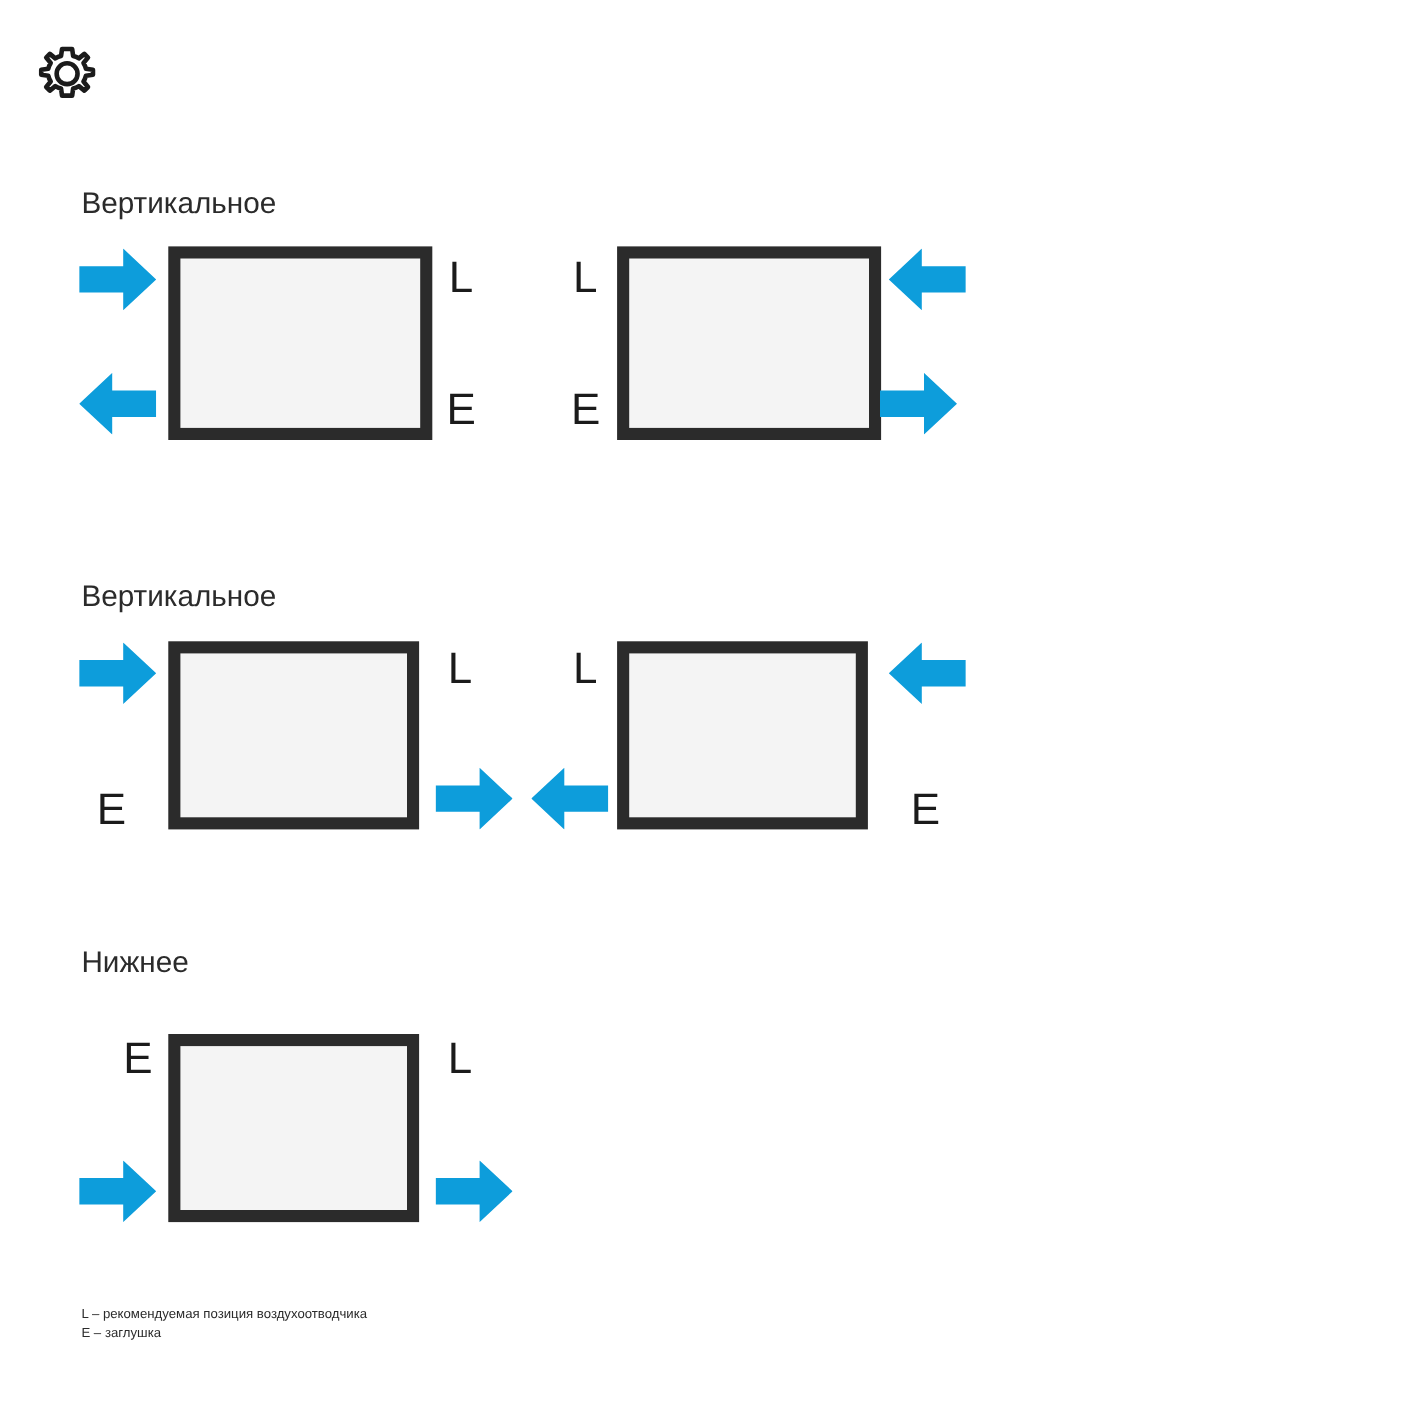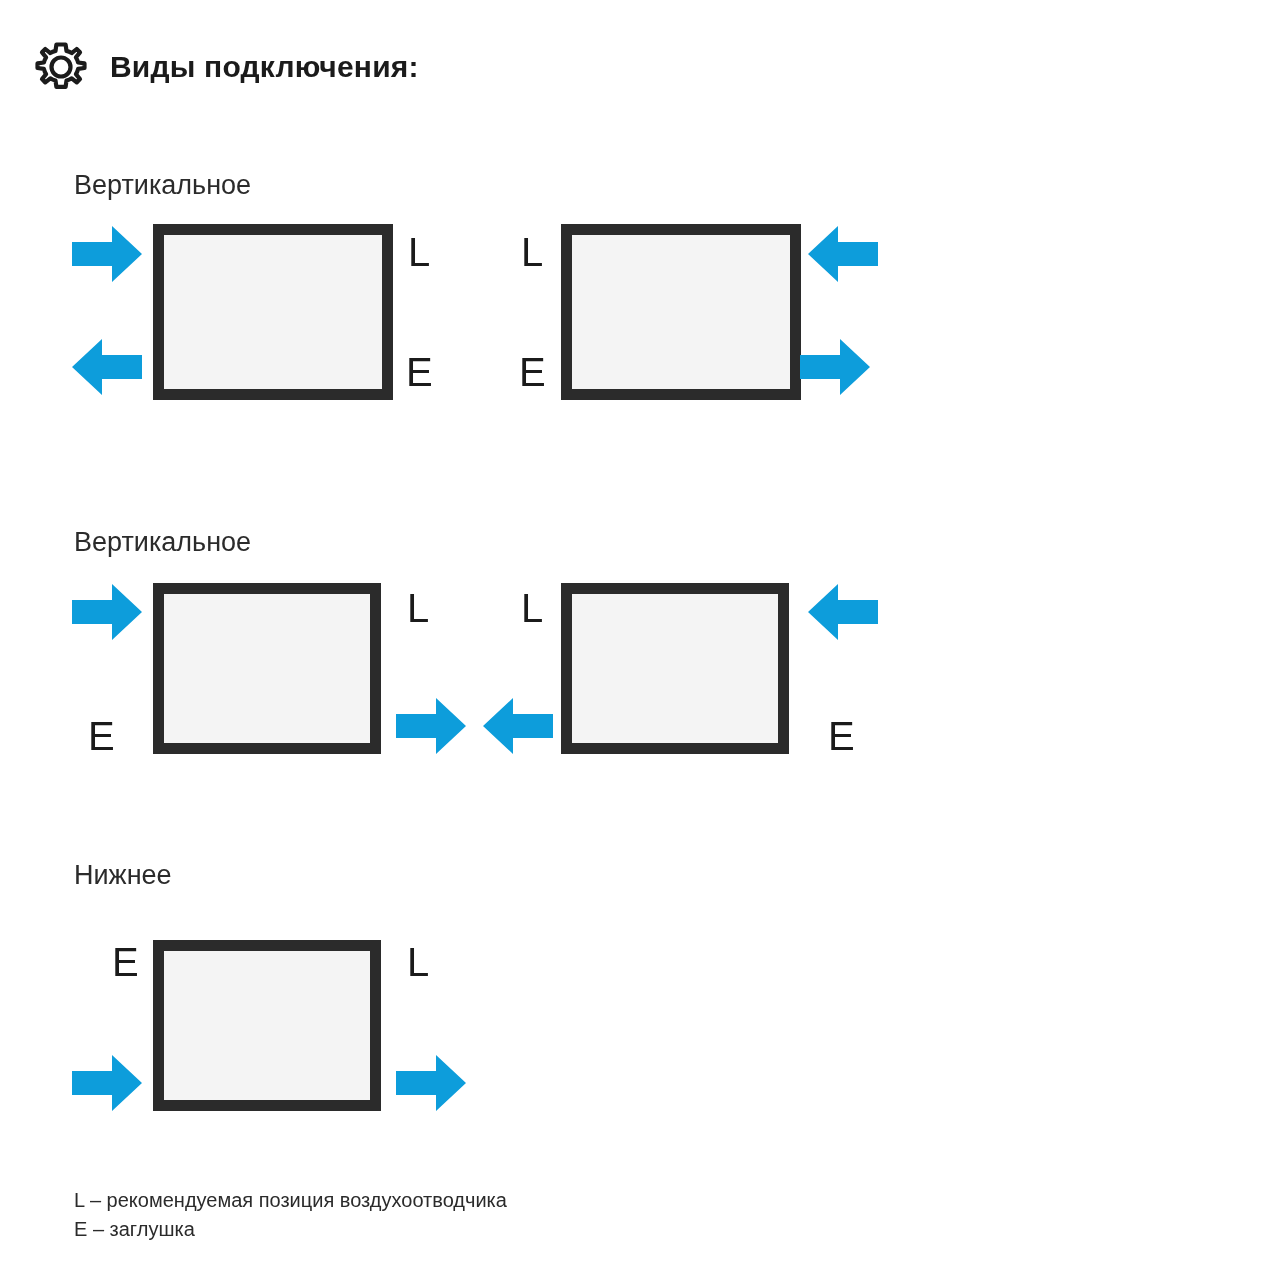--- a/index.html
+++ b/index.html
@@ -76,39 +76,38 @@
     line-height: 1;
     color: #1b1b1b;
     font-family: "Liberation Sans", sans-serif;
   }
 
   
   .legend {
     position: absolute;
     left: 74px;
     top: 1186px;
-    font-size: 20px;
+    font-size: 12px;
     color: #2b2b2b;
     line-height: 1.45;
   }
   .legend div { white-space: nowrap; }
 </style>
 </head>
 <body>
 
 <div class="header">
   <span class="gear-icon">
     <svg viewBox="0 0 54 54" xmlns="http://www.w3.org/2000/svg">
       <g fill="none" stroke="#1b1b1b" stroke-width="4.2">
         <circle cx="27" cy="27" r="9.5"></circle>
         <path d="M27 4.5 l4.6 0 0.9 6.4 a17 17 0 0 1 5.2 2.2 l5.0-4.1 3.3 3.3 -4.1 5.0 a17 17 0 0 1 2.2 5.2 l6.4 0.9 0 4.6 -6.4 0.9 a17 17 0 0 1 -2.2 5.2 l4.1 5.0 -3.3 3.3 -5.0-4.1 a17 17 0 0 1 -5.2 2.2 l-0.9 6.4 -4.6 0 -4.6 0 -0.9-6.4 a17 17 0 0 1 -5.2-2.2 l-5.0 4.1 -3.3-3.3 4.1-5.0 a17 17 0 0 1 -2.2-5.2 l-6.4-0.9 0-4.6 6.4-0.9 a17 17 0 0 1 2.2-5.2 l-4.1-5.0 3.3-3.3 5.0 4.1 a17 17 0 0 1 5.2-2.2 l0.9-6.4 4.6 0 z" stroke-linejoin="round"></path>
       </g>
     </svg>
   </span>
-  <div class="header-title">Виды подключения:</div>
 </div>
 
 <div class="section" style="top:0">
   <div class="section-title" style="top:170px">Вертикальное</div>
 
   <div class="radiator" style="left:153px; top:224px; width:240px; height:176px;"></div>
 
   <div class="arrow" style="left:72px; top:226px;">
     <svg viewBox="0 0 70 56">
         <path d="M0 16 H40 V0 L70 28 L40 56 V40 H0 Z" fill="#0d9ddb"></path>

